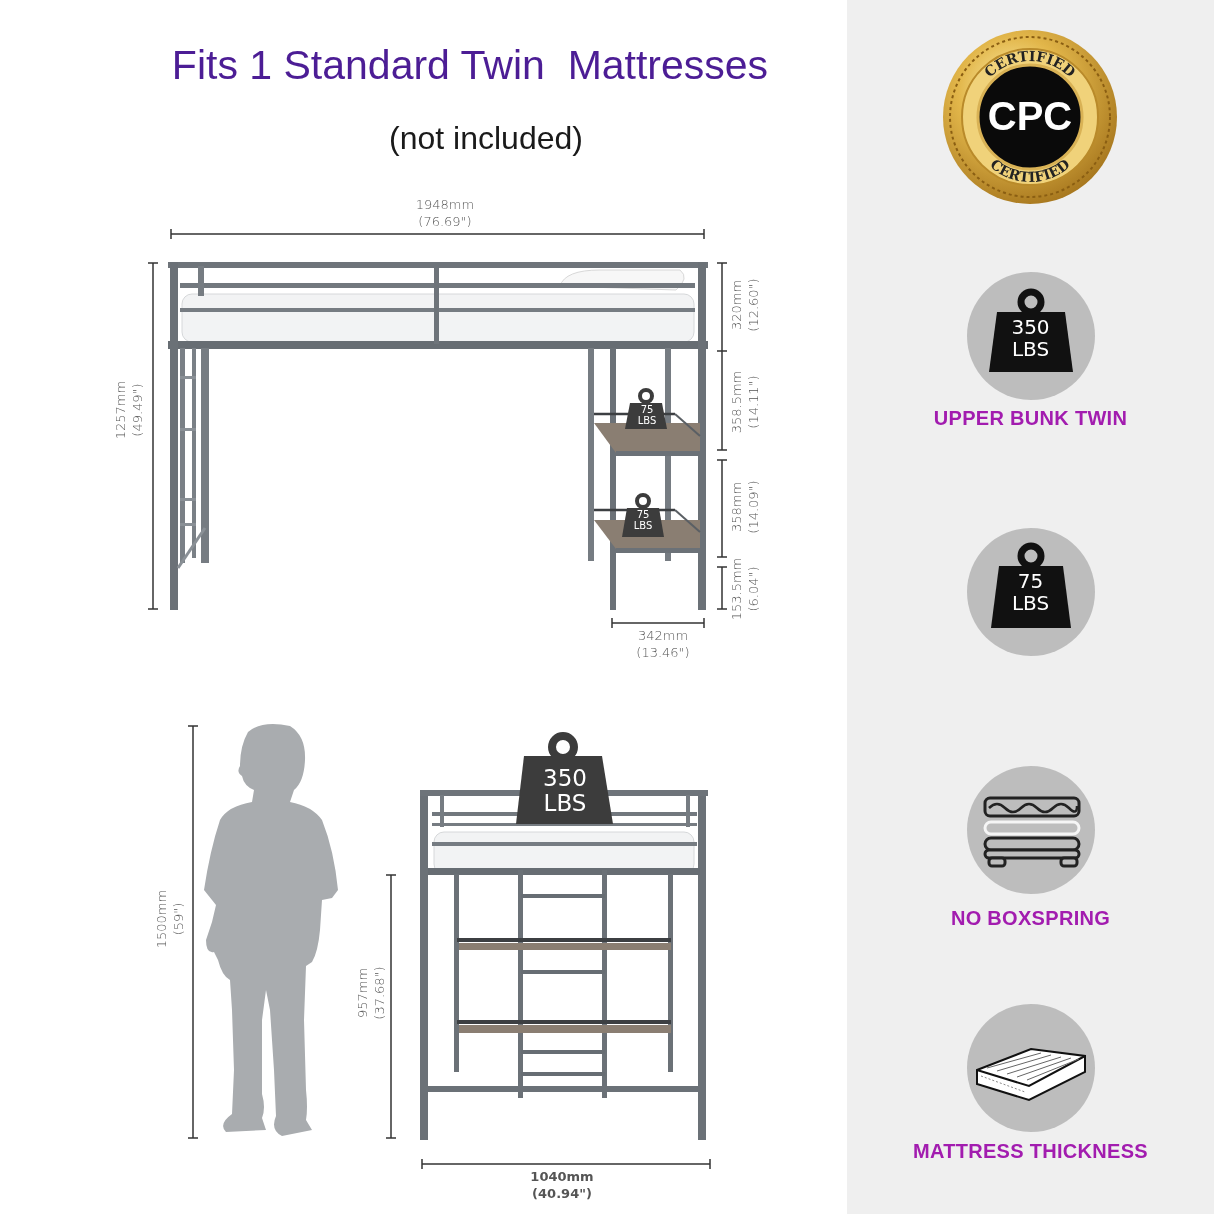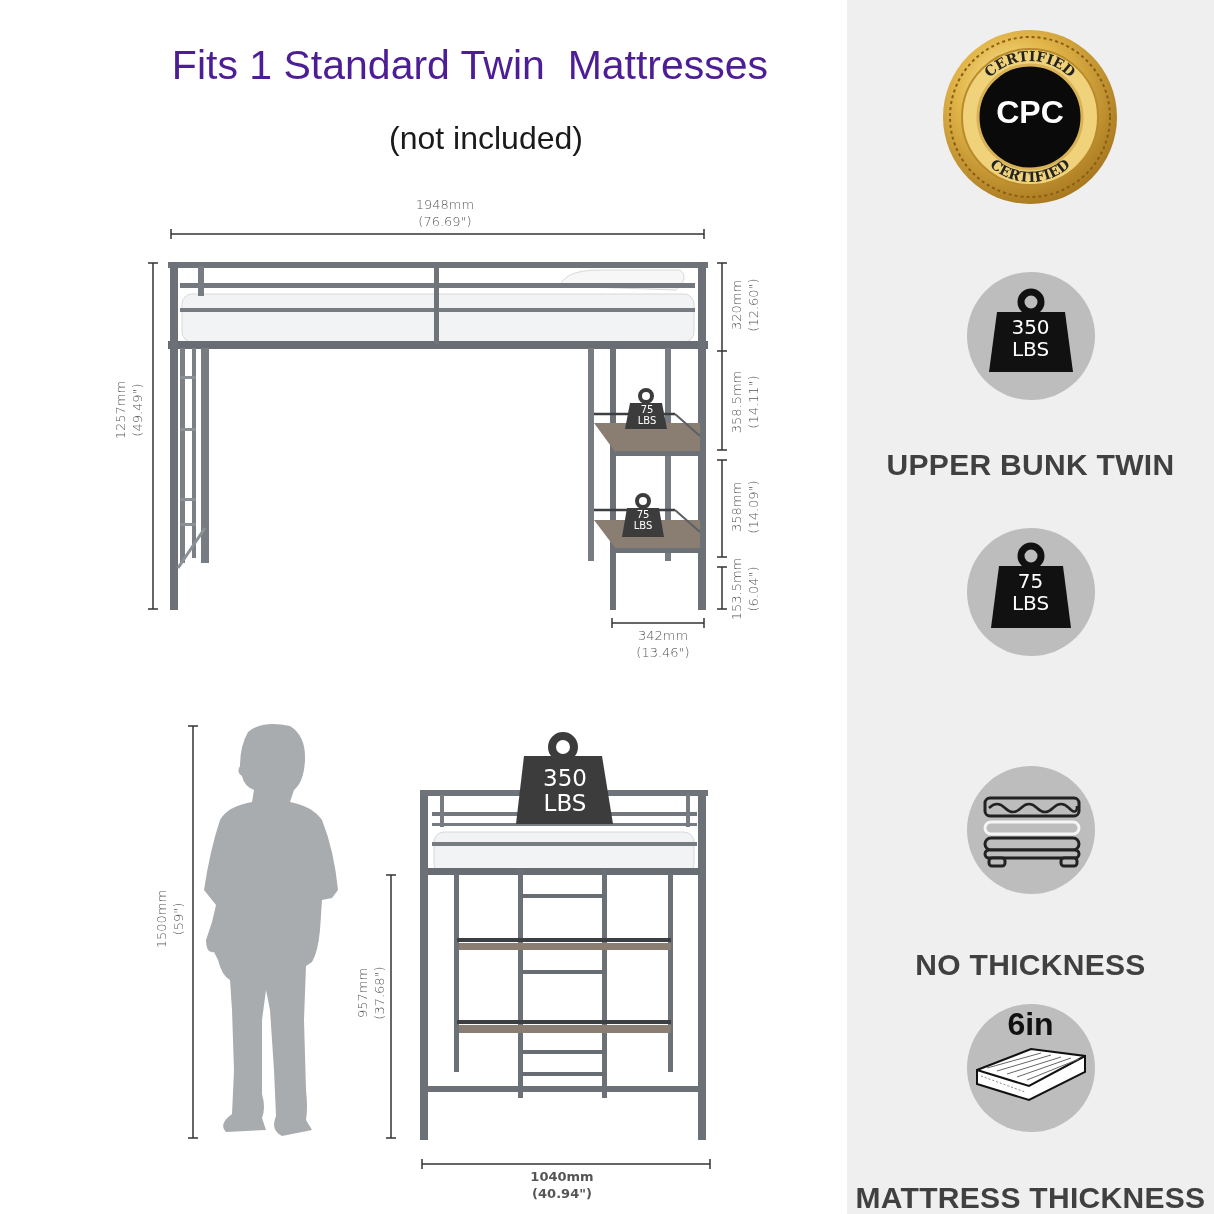--- a/index.html
+++ b/index.html
@@ -4,21 +4,21 @@
 <style>
   html, body { margin:0; padding:0; }
   body { width:1214px; height:1214px; position:relative; overflow:hidden; background:#ffffff; font-family:"Liberation Sans", sans-serif; }
   .abs { position:absolute; }
   .title { left:0; width:940px; top:42px; text-align:center; font-size:41px; color:#4c1d95; white-space:pre; }
   .subtitle { left:16px; width:940px; top:120px; text-align:center; font-size:32px; color:#1a1a1a; }
   .dimtxt { font-family:"DejaVu Sans", sans-serif; font-size:13px; color:#555; line-height:17px; text-align:center; font-weight:300; }
   .vtxt { transform-origin:center center; transform:rotate(-90deg); white-space:nowrap; }
   .panel { left:847px; top:0; width:367px; height:1214px; background:#efefef; }
   .feat-circle { width:128px; height:128px; border-radius:50%; background:#bdbdbd; left:50%; margin-left:-64px; }
-  .feat-label { left:0; width:367px; text-align:center; font-size:30px; font-weight:bold; color:#404040; line-height:44px; letter-spacing:0.3px;margin-top:47px; }
+  .feat-label { left:0; width:367px; text-align:center; font-size:20px; font-weight:bold; color:#a21caf; line-height:44px; letter-spacing:0.3px; }
   svg { display:block; }
 </style>
 </head>
 <body>
 
 <div class="abs title">Fits 1 Standard Twin  Mattresses</div>
 <div class="abs subtitle">(not included)</div>
 
 <div class="abs" style="left:0;top:8px;width:847px;height:690px;">
 
@@ -223,21 +223,21 @@
       <circle cx="89" cy="89" r="52" fill="#0a0a0a" stroke="#d9b255" stroke-width="3"></circle>
       <path id="arcTop" d="M 33 89 A 56 56 0 0 1 145 89" fill="none"></path>
       <path id="arcBot" d="M 30 95 A 59 59 0 0 0 148 95" fill="none"></path>
       <text font-family="DejaVu Serif, serif" font-size="14" font-weight="bold" fill="#222">
         <textPath href="#arcTop" startOffset="50%" text-anchor="middle">CERTIFIED</textPath>
       </text>
       <text font-family="DejaVu Serif, serif" font-size="14" font-weight="bold" fill="#222">
         <textPath href="#arcBot" startOffset="50%" text-anchor="middle">CERTIFIED</textPath>
       </text>
     </svg>
-    <div class="abs" style="left:0;top:66px;width:178px;text-align:center;color:#fff;font-size:32px;font-weight:bold;">CPC</div>
+    <div class="abs" style="left:0;top:66px;width:178px;text-align:center;color:#fff;font-size:40px;font-weight:bold;">CPC</div>
   </div>
 
   <div class="abs feat-circle" style="top:272px;">
     <svg width="128" height="128">
       <circle cx="64" cy="30" r="10" fill="none" stroke="#111" stroke-width="7"></circle>
       <path d="M30 40 L98 40 L106 100 L22 100 Z" fill="#111" stroke-linejoin="round"></path>
     </svg>
     <div class="abs" style="left:0;top:44px;width:128px;text-align:center;color:#fff;font-family:'DejaVu Sans',sans-serif;font-size:20px;line-height:22px;">
       <div>350</div>
       <div>LBS</div>
@@ -262,27 +262,26 @@
     <svg width="128" height="128">
       <rect x="18" y="32" width="94" height="18" rx="5" fill="#bdbdbd" stroke="#222" stroke-width="3"></rect>
       <path d="M22 42 Q 30 34 38 42 T 54 42 T 70 42 T 86 42 T 102 42 T 110 40" fill="none" stroke="#222" stroke-width="2.5"></path>
       <rect x="18" y="56" width="94" height="12" rx="6" fill="#bdbdbd" stroke="#f5f5f5" stroke-width="3"></rect>
       <rect x="18" y="72" width="94" height="12" rx="6" fill="#bdbdbd" stroke="#222" stroke-width="3"></rect>
       <rect x="18" y="84" width="94" height="8" rx="4" fill="#bdbdbd" stroke="#222" stroke-width="3"></rect>
       <rect x="22" y="92" width="16" height="8" rx="3" fill="#bdbdbd" stroke="#222" stroke-width="3"></rect>
       <rect x="94" y="92" width="16" height="8" rx="3" fill="#bdbdbd" stroke="#222" stroke-width="3"></rect>
     </svg>
   </div>
-  <div class="abs feat-label" style="top:896px;">NO THICKNESS</div>
+  <div class="abs feat-label" style="top:896px;">NO BOXSPRING</div>
 
   <div class="abs feat-circle" style="top:1004px;">
     <svg width="128" height="128">
       <path d="M10 66 L64 45 L118 52 L118 68 L62 96 L10 80 Z" fill="#fff" stroke="#111" stroke-width="2"></path>
       <path d="M10 66 L62 82 L118 52" fill="none" stroke="#111" stroke-width="2"></path>
       <path d="M20 64 L74 49 M30 67 L84 51 M40 70 L94 53 M50 73 L104 54 M60 76 L112 55" stroke="#666" stroke-width="1"></path>
       <line x1="14" y1="72" x2="58" y2="88" stroke="#888" stroke-width="1" stroke-dasharray="2 2"></line>
     </svg>
   </div>
-  <div class="abs" style="left:0;width:367px;top:1006px;text-align:center;font-size:32px;font-weight:bold;color:#111;">6in</div>
   <div class="abs feat-label" style="top:1129px;">
     <div>MATTRESS THICKNESS</div>
   </div>
 </div>
 
 </body></html>

